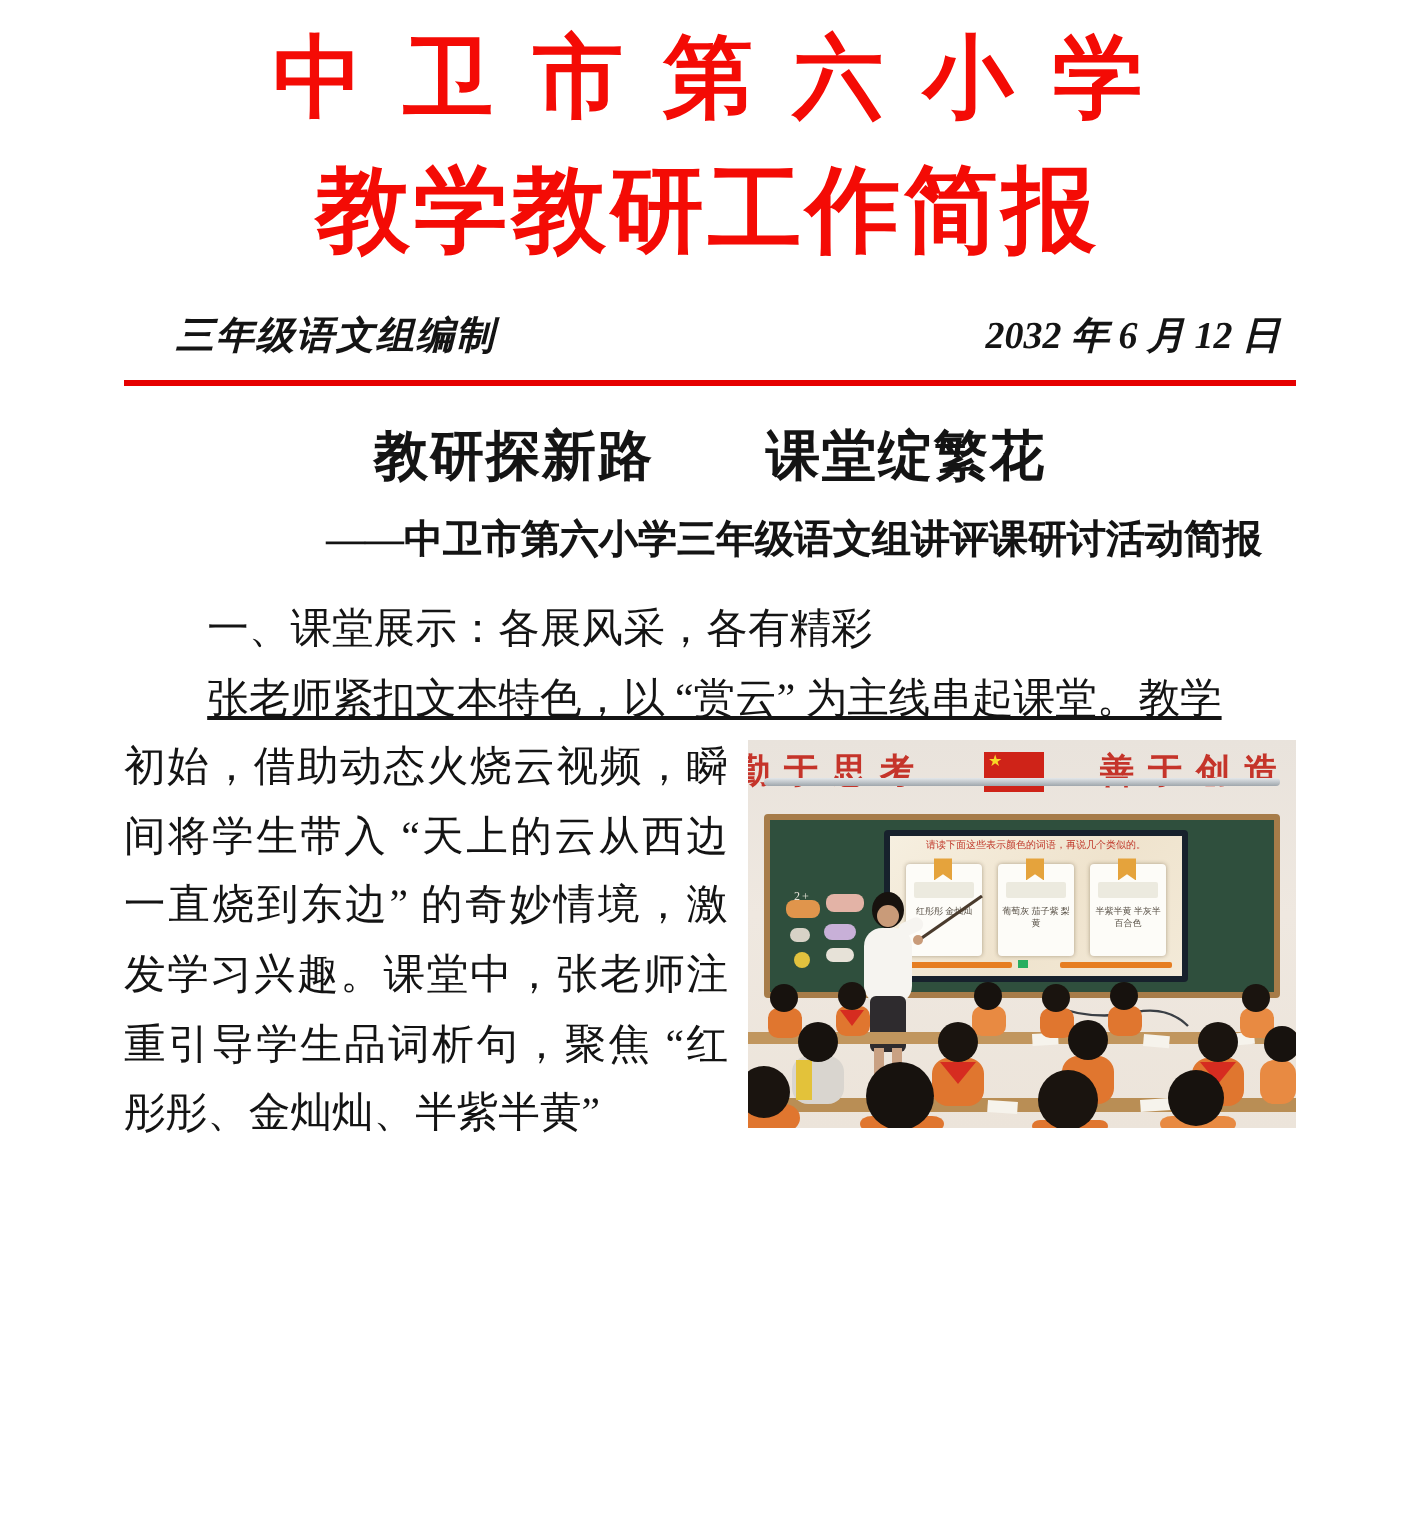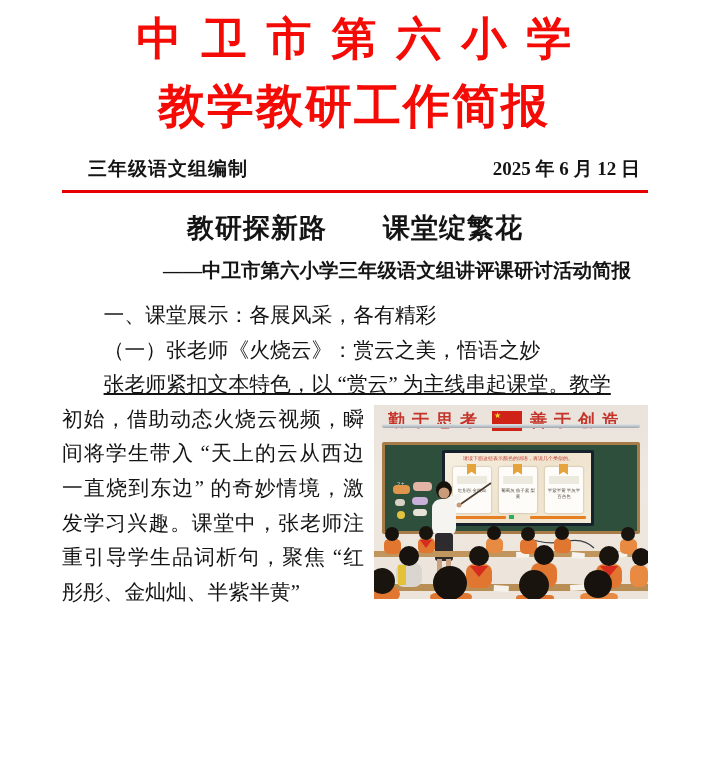--- a/index.html
+++ b/index.html
@@ -37,20 +37,21 @@
   }
   .content { padding:0 60px 0 62px; }
   .meta-row {
     margin-top:22px;
     display:flex;
     justify-content:space-between;
     align-items:flex-start;
     font-size:19px;
     font-weight:bold;
     line-height:26px;
+    font-style:italic;
   }
   .meta-row .compiler { padding-left:26px; letter-spacing:1px; }
   .meta-row .issue-date { padding-right:8px; }
   .red-divider {
     margin-top:8px;
     height:3px;
     background:#e60000;
   }
   
   .article-title {
@@ -84,21 +85,21 @@
     float:right;
     width:274px; height:194px;
     margin:3px 0 6px 10px;
     position:relative;
     overflow:hidden;
     background:linear-gradient(180deg,#e9e3dc 0%,#efe8e0 45%,#ece4da 100%);
     text-align:left; text-indent:0;
   }
   .banner-row {
     position:absolute; top:5px; left:0; right:8px;
-    display:flex; justify-content:center; align-items:center; gap:8px;
+    display:flex; justify-content:center; align-items:center; gap:28px;
     z-index:2;
   }
   .banner-text {
     color:#c5342a;
     font-size:17px;
     font-weight:bold;
     letter-spacing:7px;
     text-indent:0;
     line-height:22px;
     white-space:nowrap;
@@ -195,31 +196,30 @@
 
 <div class="page">
 
   <div class="school-name">中卫市第六小学</div>
   <div class="bulletin-title">教学教研工作简报</div>
 
   <div class="content">
 
     <div class="meta-row">
       <span class="compiler">三年级语文组编制</span>
-      <span class="issue-date">2025 年 6 月 12 日</span>
+      <span class="issue-date">2032 年 6 月 12 日</span>
     </div>
 
     <div class="red-divider"></div>
 
     <div class="article-title">教研探新路　　课堂绽繁花</div>
     <div class="article-subtitle">——中卫市第六小学三年级语文组讲评课研讨活动简报</div>
 
     <div class="body-text">
       <p class="p-heading">一、课堂展示：各展风采，各有精彩</p>
-      <p>（一）张老师《火烧云》：赏云之美，悟语之妙</p>
       <p class="nowrap-line">张老师紧扣文本特色，以 “赏云” 为主线串起课堂。教学</p>
 
       <div>
 
         <div class="floated-photo">
           <div class="banner-row">
             <span class="banner-text">勤于思考</span>
             <span class="china-flag">
                 <span class="flag-star">★</span>
               </span>

